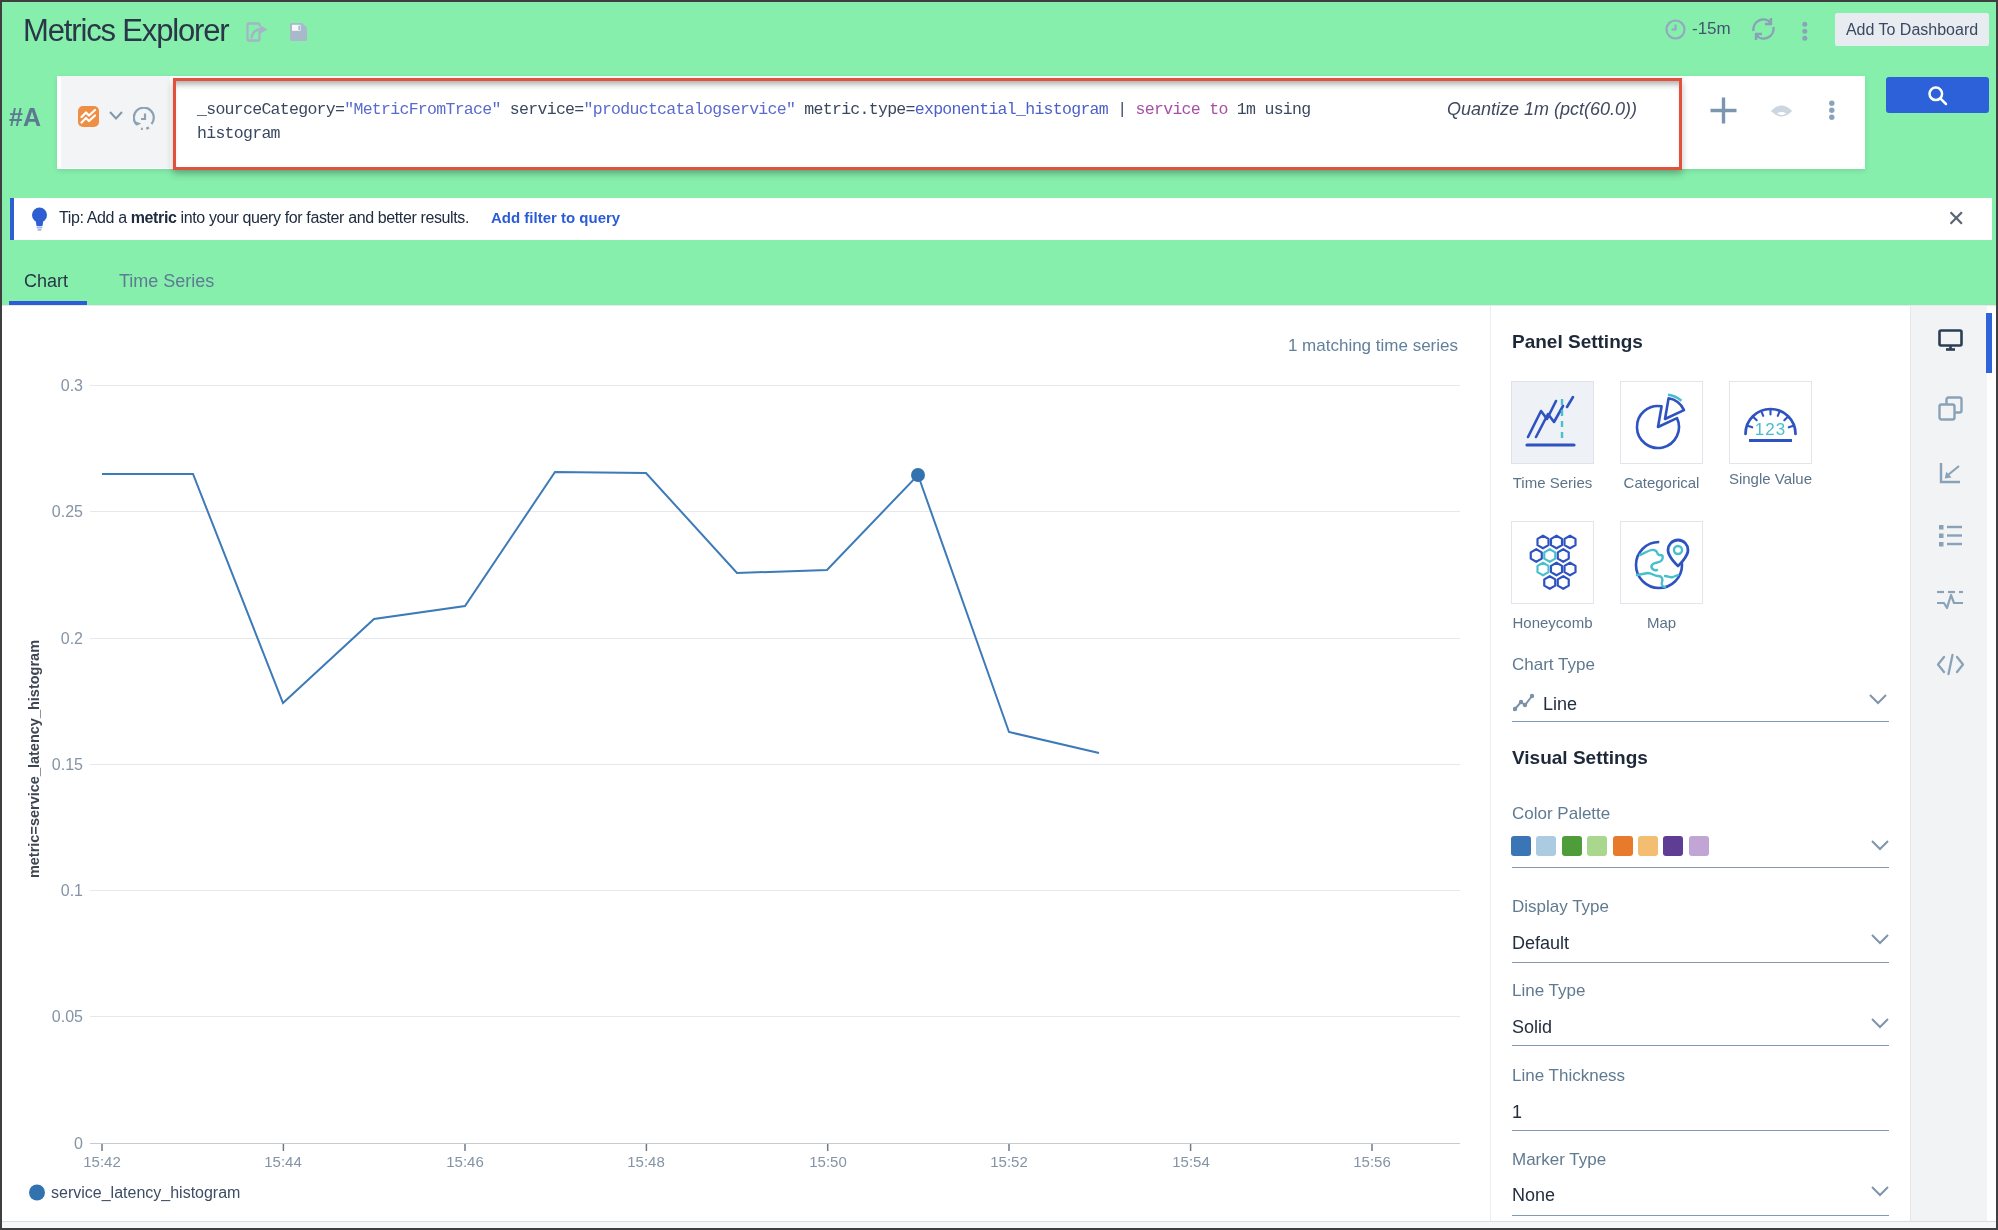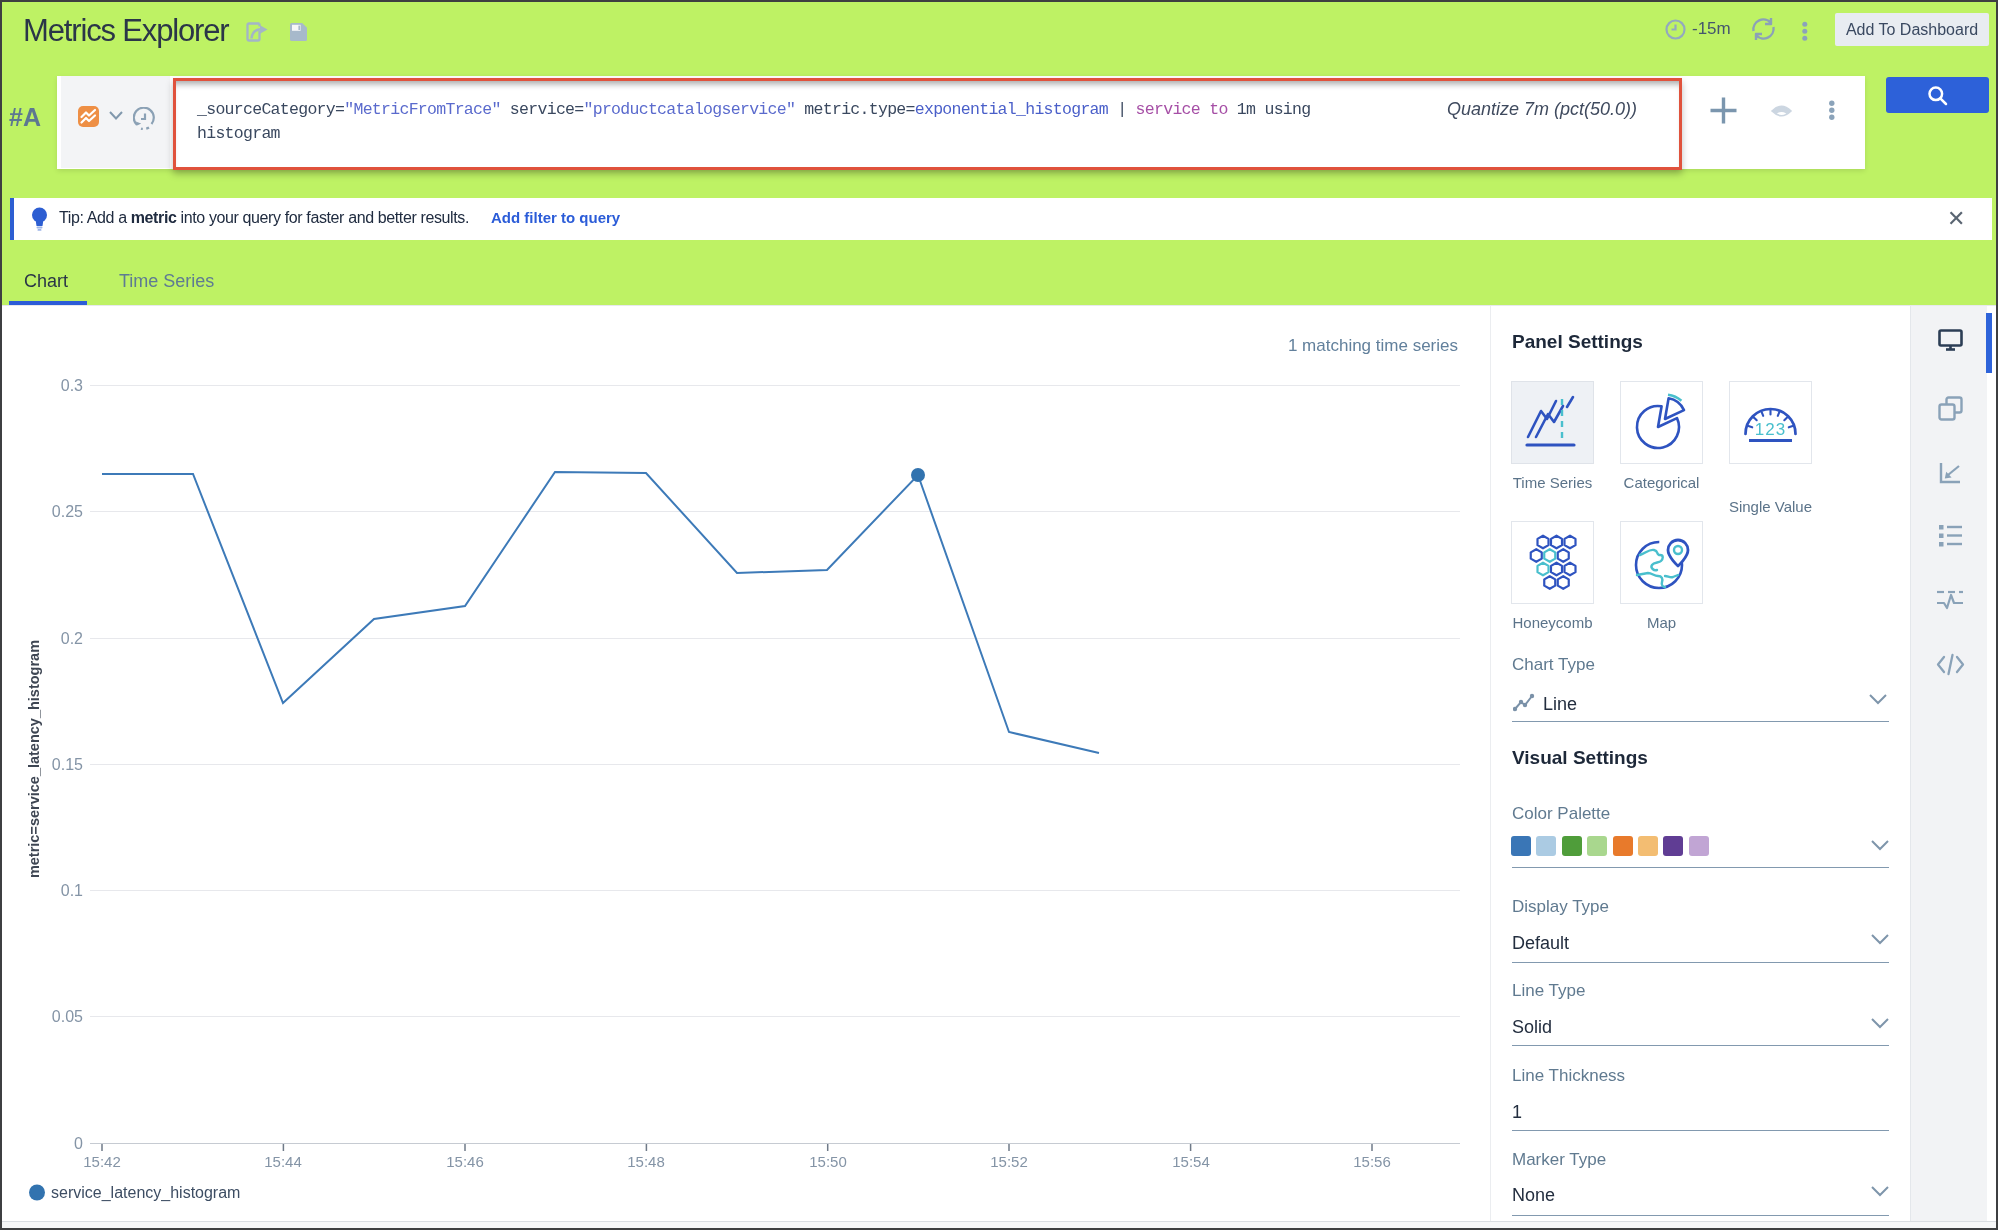--- a/index.html
+++ b/index.html
@@ -1,18 +1,18 @@
 <!DOCTYPE html>
 <html><head>
 <meta charset="utf-8">
 <style>
 * { margin:0; padding:0; box-sizing:border-box; }
 html,body { width:1998px; height:1230px; }
 body { font-family:"Liberation Sans", sans-serif; }
-.page { position:relative; width:1998px; height:1230px; background:#bef264; border:2px solid #3e3f41; overflow:hidden; }
+.page { position:relative; width:1998px; height:1230px; background:#86efac; border:2px solid #3e3f41; overflow:hidden; }
 .abs { position:absolute; }
 
 
 .title { left:21px; top:11px; font-size:31px; color:#2b3648; letter-spacing:-1.15px; }
 .m15 { left:1690px; top:17px; font-size:17px; font-weight:400; color:#44566e; }
 .addbtn { left:1833px; top:11px; width:154px; height:33px; background:#e8ecf1; border-radius:2px; font-size:16px; color:#3a4961; text-align:center; line-height:33px; white-space:nowrap; }
 
 
 .qrow { left:55px; top:74px; width:1808px; height:93px; background:#fff; box-shadow:0 2px 5px rgba(0,0,0,0.10); }
 .qa { left:7px; top:101px; font-size:25px; font-weight:700; color:#5d7891; }
@@ -99,21 +99,21 @@
   <svg class="abs" style="left:131px;top:105px" width="24" height="25" viewBox="0 0 24 25">
     <path d="M4,18 A 10 10 0 1 1 18.5,17" fill="none" stroke="#8ba1b5" stroke-width="2.2"></path>
     <path d="M12,6.5 L12,12 L8,12" fill="none" stroke="#8ba1b5" stroke-width="2.2"></path>
     <path d="M16,20.5 A 10 10 0 0 1 8,21.6" fill="none" stroke="#8ba1b5" stroke-width="2.2" stroke-dasharray="3 3.4"></path>
     <path d="M2.8,14.5 L4.3,18.6 L8.2,16.4" fill="#8ba1b5" stroke="none"></path>
   </svg>
   <div class="abs redbox">
       <div class="redbox-inner"></div>
     </div>
   <div class="abs qtext"><span>_sourceCategory=</span><span class="qs">"MetricFromTrace"</span><span> service=</span><span class="qs">"productcatalogservice"</span><span> metric.type=</span><span class="qb">exponential_histogram</span><span> | </span><span class="qk">service to </span><span>1m using histogram</span></div>
-  <div class="abs qsum">Quantize 7m (pct(50.0))</div>
+  <div class="abs qsum">Quantize 1m (pct(60.0))</div>
   <svg class="abs" style="left:1706px;top:93px" width="31" height="31" viewBox="0 0 31 31">
     <path d="M15.5,2.5 L15.5,28.5 M2.5,15.5 L28.5,15.5" stroke="#7b96ae" stroke-width="3.4"></path>
   </svg>
   <svg class="abs" style="left:1769px;top:102px" width="21" height="14" viewBox="0 0 21 14">
     <path d="M1,7 Q10.5,-2.5 20,7 Q10.5,16.5 1,7 Z" fill="#ccd6e1"></path>
     <ellipse cx="10.5" cy="11.8" rx="5.6" ry="3.8" fill="#fff"></ellipse>
     <path d="M1,7 Q10.5,-2.5 20,7 Q10.5,16.5 1,7 Z" fill="none" stroke="#ccd6e1" stroke-width="1.6"></path>
   </svg>
   <svg class="abs" style="left:1826px;top:98px" width="8" height="21" viewBox="0 0 8 21">
     <circle cx="3.8" cy="3.3" r="2.7" fill="#8ba3ba"></circle>
@@ -193,21 +193,21 @@
   <div class="abs sidebar"></div>
   <div class="abs sbbar"></div>
 
   <div class="abs psh" style="left:1510px;top:329px;">Panel Settings</div>
 
   <div class="abs tile sel" style="left:1509px;top:379px;width:83px;height:83px;"></div>
   <div class="abs tile" style="left:1618px;top:379px;width:83px;height:83px;"></div>
   <div class="abs tile" style="left:1727px;top:379px;width:83px;height:83px;"></div>
   <div class="abs tlabel" style="left:1505px;top:472px;width:91px;">Time Series</div>
   <div class="abs tlabel" style="left:1614px;top:472px;width:91px;">Categorical</div>
-  <div class="abs tlabel" style="left:1723px;top:496px;width:91px;">Single Value</div>
+  <div class="abs tlabel" style="left:1723px;top:468px;width:91px;">Single Value</div>
 
   <div class="abs tile" style="left:1509px;top:519px;width:83px;height:83px;"></div>
   <div class="abs tile" style="left:1618px;top:519px;width:83px;height:83px;"></div>
   <div class="abs tlabel" style="left:1505px;top:612px;width:91px;">Honeycomb</div>
   <div class="abs tlabel" style="left:1614px;top:612px;width:91px;">Map</div>
 
   <svg class="abs" style="left:1521px;top:391px" width="59" height="59" viewBox="0 0 59 59">
     <g fill="none" stroke="#2e53c0" stroke-width="2.6" stroke-linecap="round" stroke-linejoin="round">
       <path d="M5,44 L18,18 L24,26 L33,8"></path>
       <path d="M13,44 L25,21 L31,29 L40,13"></path>

